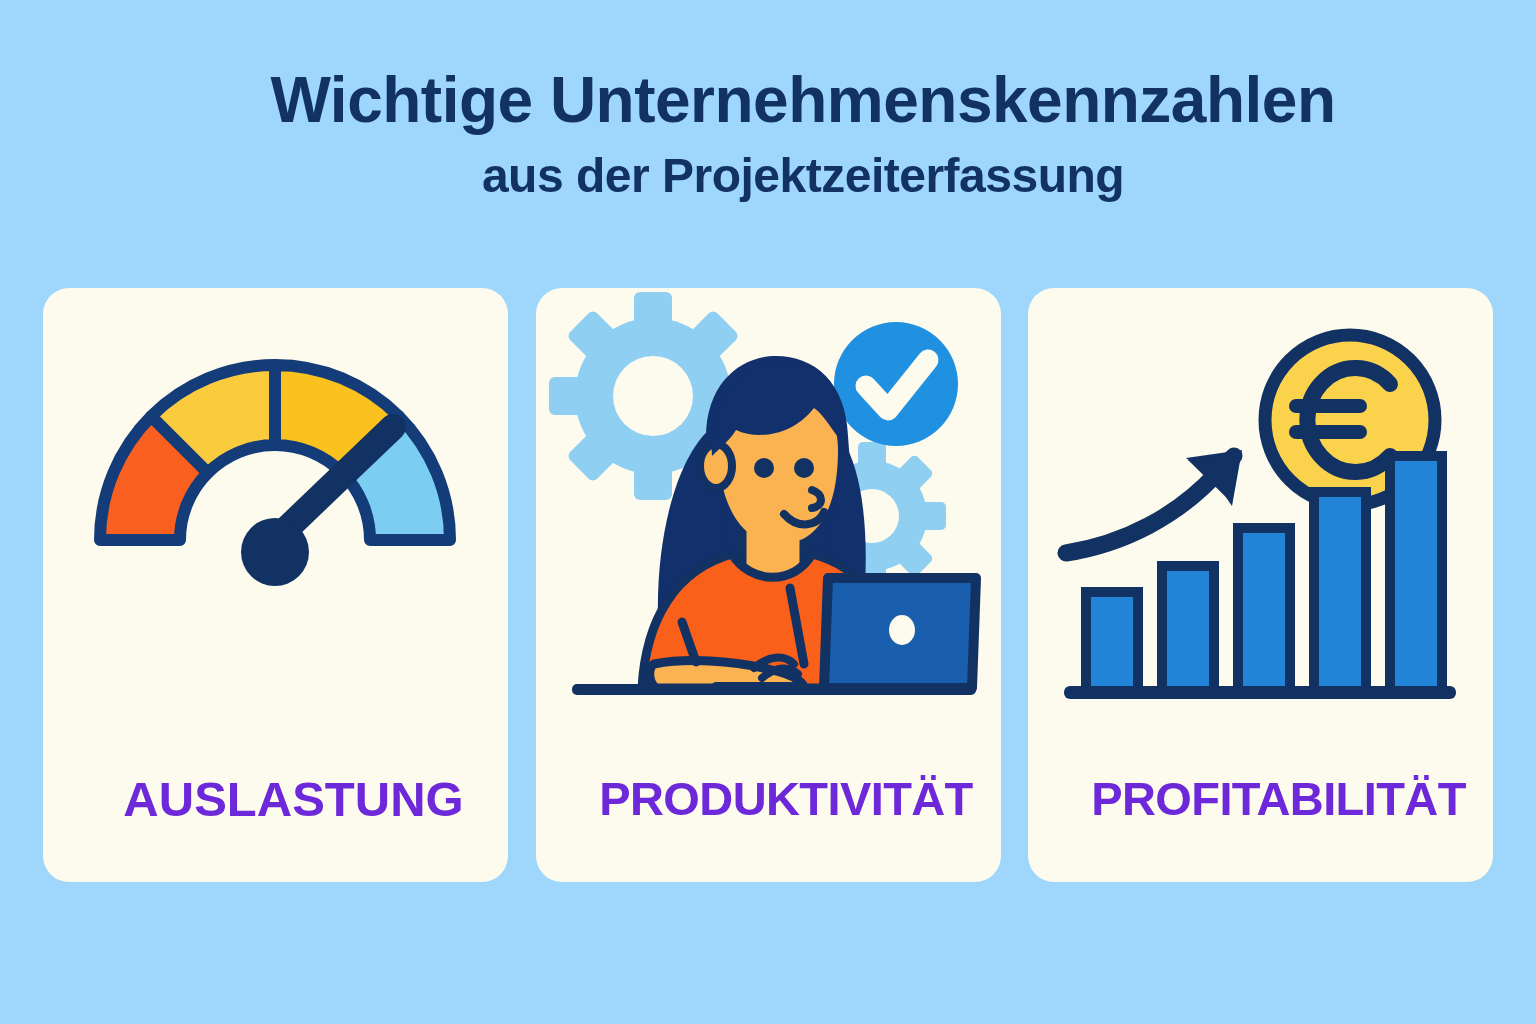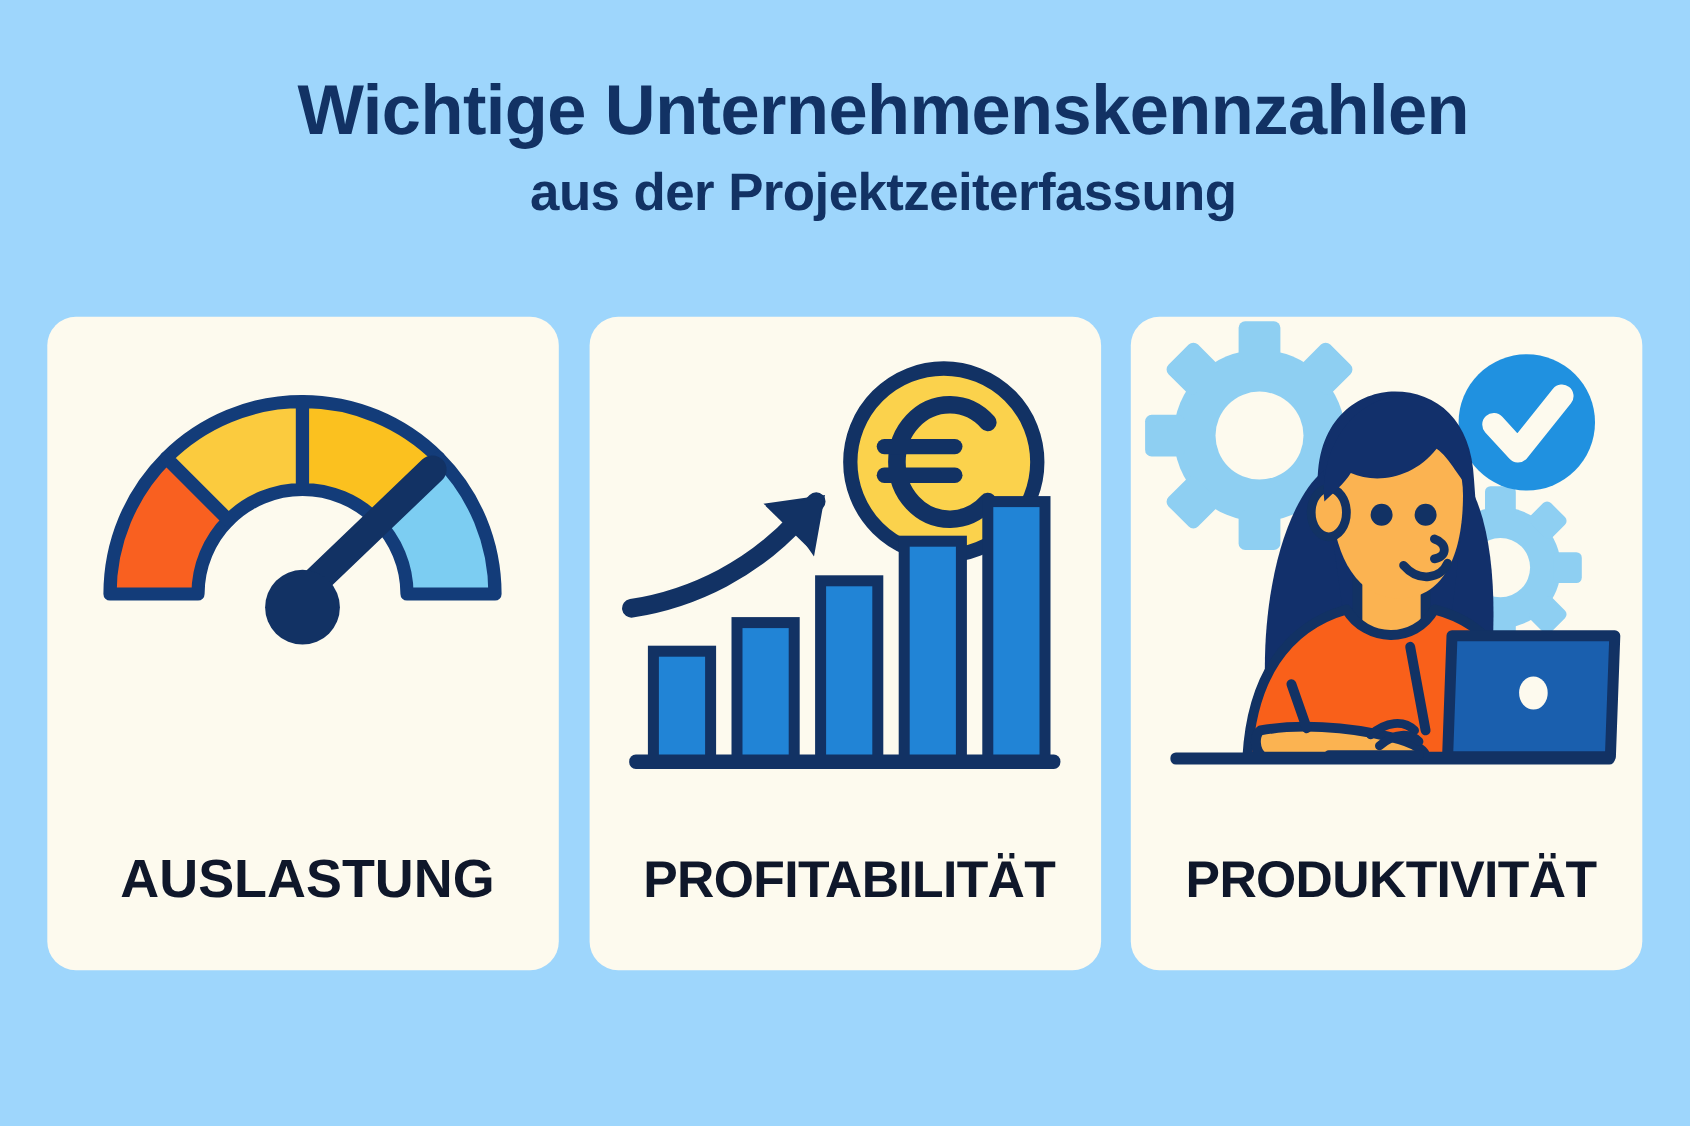--- a/index.html
+++ b/index.html
@@ -63,25 +63,25 @@
   .card-art {
     position: absolute;
     top: 0;
     left: 0;
     width: 465px;
     height: 480px;
   }
   .card-art svg { display: block; width: 100%; height: 100%; }
   .card-label {
     position: absolute;
-    left: 4px;
+    left: 18px;
     top: 482px;
     width: 465px;
     text-align: center;
-    color: #0f172a;
+    color: #6d28d9;
     font-family: "Liberation Sans", sans-serif;
     font-weight: bold;
     font-size: 49px;
     line-height: 58px;
     letter-spacing: 0px;
     white-space: nowrap;
   }
   .card-label.tight { font-size: 47px; letter-spacing: -0.6px; }
 </style>
 </head>
@@ -110,51 +110,20 @@
             <path d="M 123.74 -123.74 A 175 175 0 0 1 175 0 L 95 0 A 95 95 0 0 0 67.18 -67.18 Z" fill="#7ccdf2" stroke="#133c79" stroke-width="12" stroke-linejoin="round"></path>
 
             <g>
               <path d="M 0 0 L 118 -113" stroke="#123264" stroke-width="26" stroke-linecap="round" fill="none"></path>
               <circle cx="0" cy="12" r="34" fill="#123264"></circle>
             </g>
           </g>
         </svg>
       </div>
       <div class="card-label">AUSLASTUNG</div>
-    </div>
-
-    <div class="card">
-      <div class="card-art">
-        <svg viewBox="0 0 465 480" xmlns="http://www.w3.org/2000/svg">
-
-          <g>
-            <path d="M 38 265 C 96 256 150 228 190 184 L 206 168" stroke="#123264" stroke-width="17" fill="none" stroke-linecap="round"></path>
-            <path d="M 158 170 L 214 162 L 204 218 L 186 192 Z" fill="#123264"></path>
-            <path d="M 160 172 L 212 164 L 203 214 Z" fill="#123264"></path>
-          </g>
-
-          <g transform="translate(322,132)">
-            <circle cx="0" cy="0" r="85" fill="#fbd24c" stroke="#123264" stroke-width="13"></circle>
-            <path d="M 40 -36 A 48 52 0 1 0 40 36" stroke="#123264" stroke-width="16" fill="none" stroke-linecap="round"></path>
-            <path d="M -54 -14 L 10 -14" stroke="#123264" stroke-width="14" stroke-linecap="round"></path>
-            <path d="M -54 12 L 10 12" stroke="#123264" stroke-width="14" stroke-linecap="round"></path>
-          </g>
-
-          <g>
-            <rect x="58" y="304" width="52" height="100" fill="#2184d6" stroke="#123264" stroke-width="10"></rect>
-            <rect x="134" y="278" width="52" height="126" fill="#2184d6" stroke="#123264" stroke-width="10"></rect>
-            <rect x="210" y="240" width="52" height="164" fill="#2184d6" stroke="#123264" stroke-width="10"></rect>
-            <rect x="286" y="204" width="52" height="200" fill="#2184d6" stroke="#123264" stroke-width="10"></rect>
-            <rect x="362" y="168" width="52" height="236" fill="#2184d6" stroke="#123264" stroke-width="10"></rect>
-          </g>
-
-          <rect x="36" y="398" width="392" height="13" rx="6" fill="#123264"></rect>
-        </svg>
-      </div>
-      <div class="card-label tight">PROFITABILITÄT</div>
     </div>
 
     <div class="card">
       <div class="card-art">
         <svg viewBox="0 0 465 480" xmlns="http://www.w3.org/2000/svg">
 
           <g transform="translate(117,108)">
             <g fill="#8ecff2">
               <circle cx="0" cy="0" r="78"></circle>
               <g>
@@ -239,14 +208,45 @@
             <ellipse cx="366" cy="342" rx="13" ry="15" fill="#fdfaee"></ellipse>
           </g>
 
           <rect x="36" y="396" width="404" height="11" rx="5" fill="#123264"></rect>
           <rect x="176" y="394" width="90" height="9" rx="4" fill="#123264"></rect>
         </svg>
       </div>
       <div class="card-label tight">PRODUKTIVITÄT</div>
     </div>
 
+    <div class="card">
+      <div class="card-art">
+        <svg viewBox="0 0 465 480" xmlns="http://www.w3.org/2000/svg">
+
+          <g>
+            <path d="M 38 265 C 96 256 150 228 190 184 L 206 168" stroke="#123264" stroke-width="17" fill="none" stroke-linecap="round"></path>
+            <path d="M 158 170 L 214 162 L 204 218 L 186 192 Z" fill="#123264"></path>
+            <path d="M 160 172 L 212 164 L 203 214 Z" fill="#123264"></path>
+          </g>
+
+          <g transform="translate(322,132)">
+            <circle cx="0" cy="0" r="85" fill="#fbd24c" stroke="#123264" stroke-width="13"></circle>
+            <path d="M 40 -36 A 48 52 0 1 0 40 36" stroke="#123264" stroke-width="16" fill="none" stroke-linecap="round"></path>
+            <path d="M -54 -14 L 10 -14" stroke="#123264" stroke-width="14" stroke-linecap="round"></path>
+            <path d="M -54 12 L 10 12" stroke="#123264" stroke-width="14" stroke-linecap="round"></path>
+          </g>
+
+          <g>
+            <rect x="58" y="304" width="52" height="100" fill="#2184d6" stroke="#123264" stroke-width="10"></rect>
+            <rect x="134" y="278" width="52" height="126" fill="#2184d6" stroke="#123264" stroke-width="10"></rect>
+            <rect x="210" y="240" width="52" height="164" fill="#2184d6" stroke="#123264" stroke-width="10"></rect>
+            <rect x="286" y="204" width="52" height="200" fill="#2184d6" stroke="#123264" stroke-width="10"></rect>
+            <rect x="362" y="168" width="52" height="236" fill="#2184d6" stroke="#123264" stroke-width="10"></rect>
+          </g>
+
+          <rect x="36" y="398" width="392" height="13" rx="6" fill="#123264"></rect>
+        </svg>
+      </div>
+      <div class="card-label tight">PROFITABILITÄT</div>
+    </div>
+
   </div>
 </div>
 
 </body></html>

